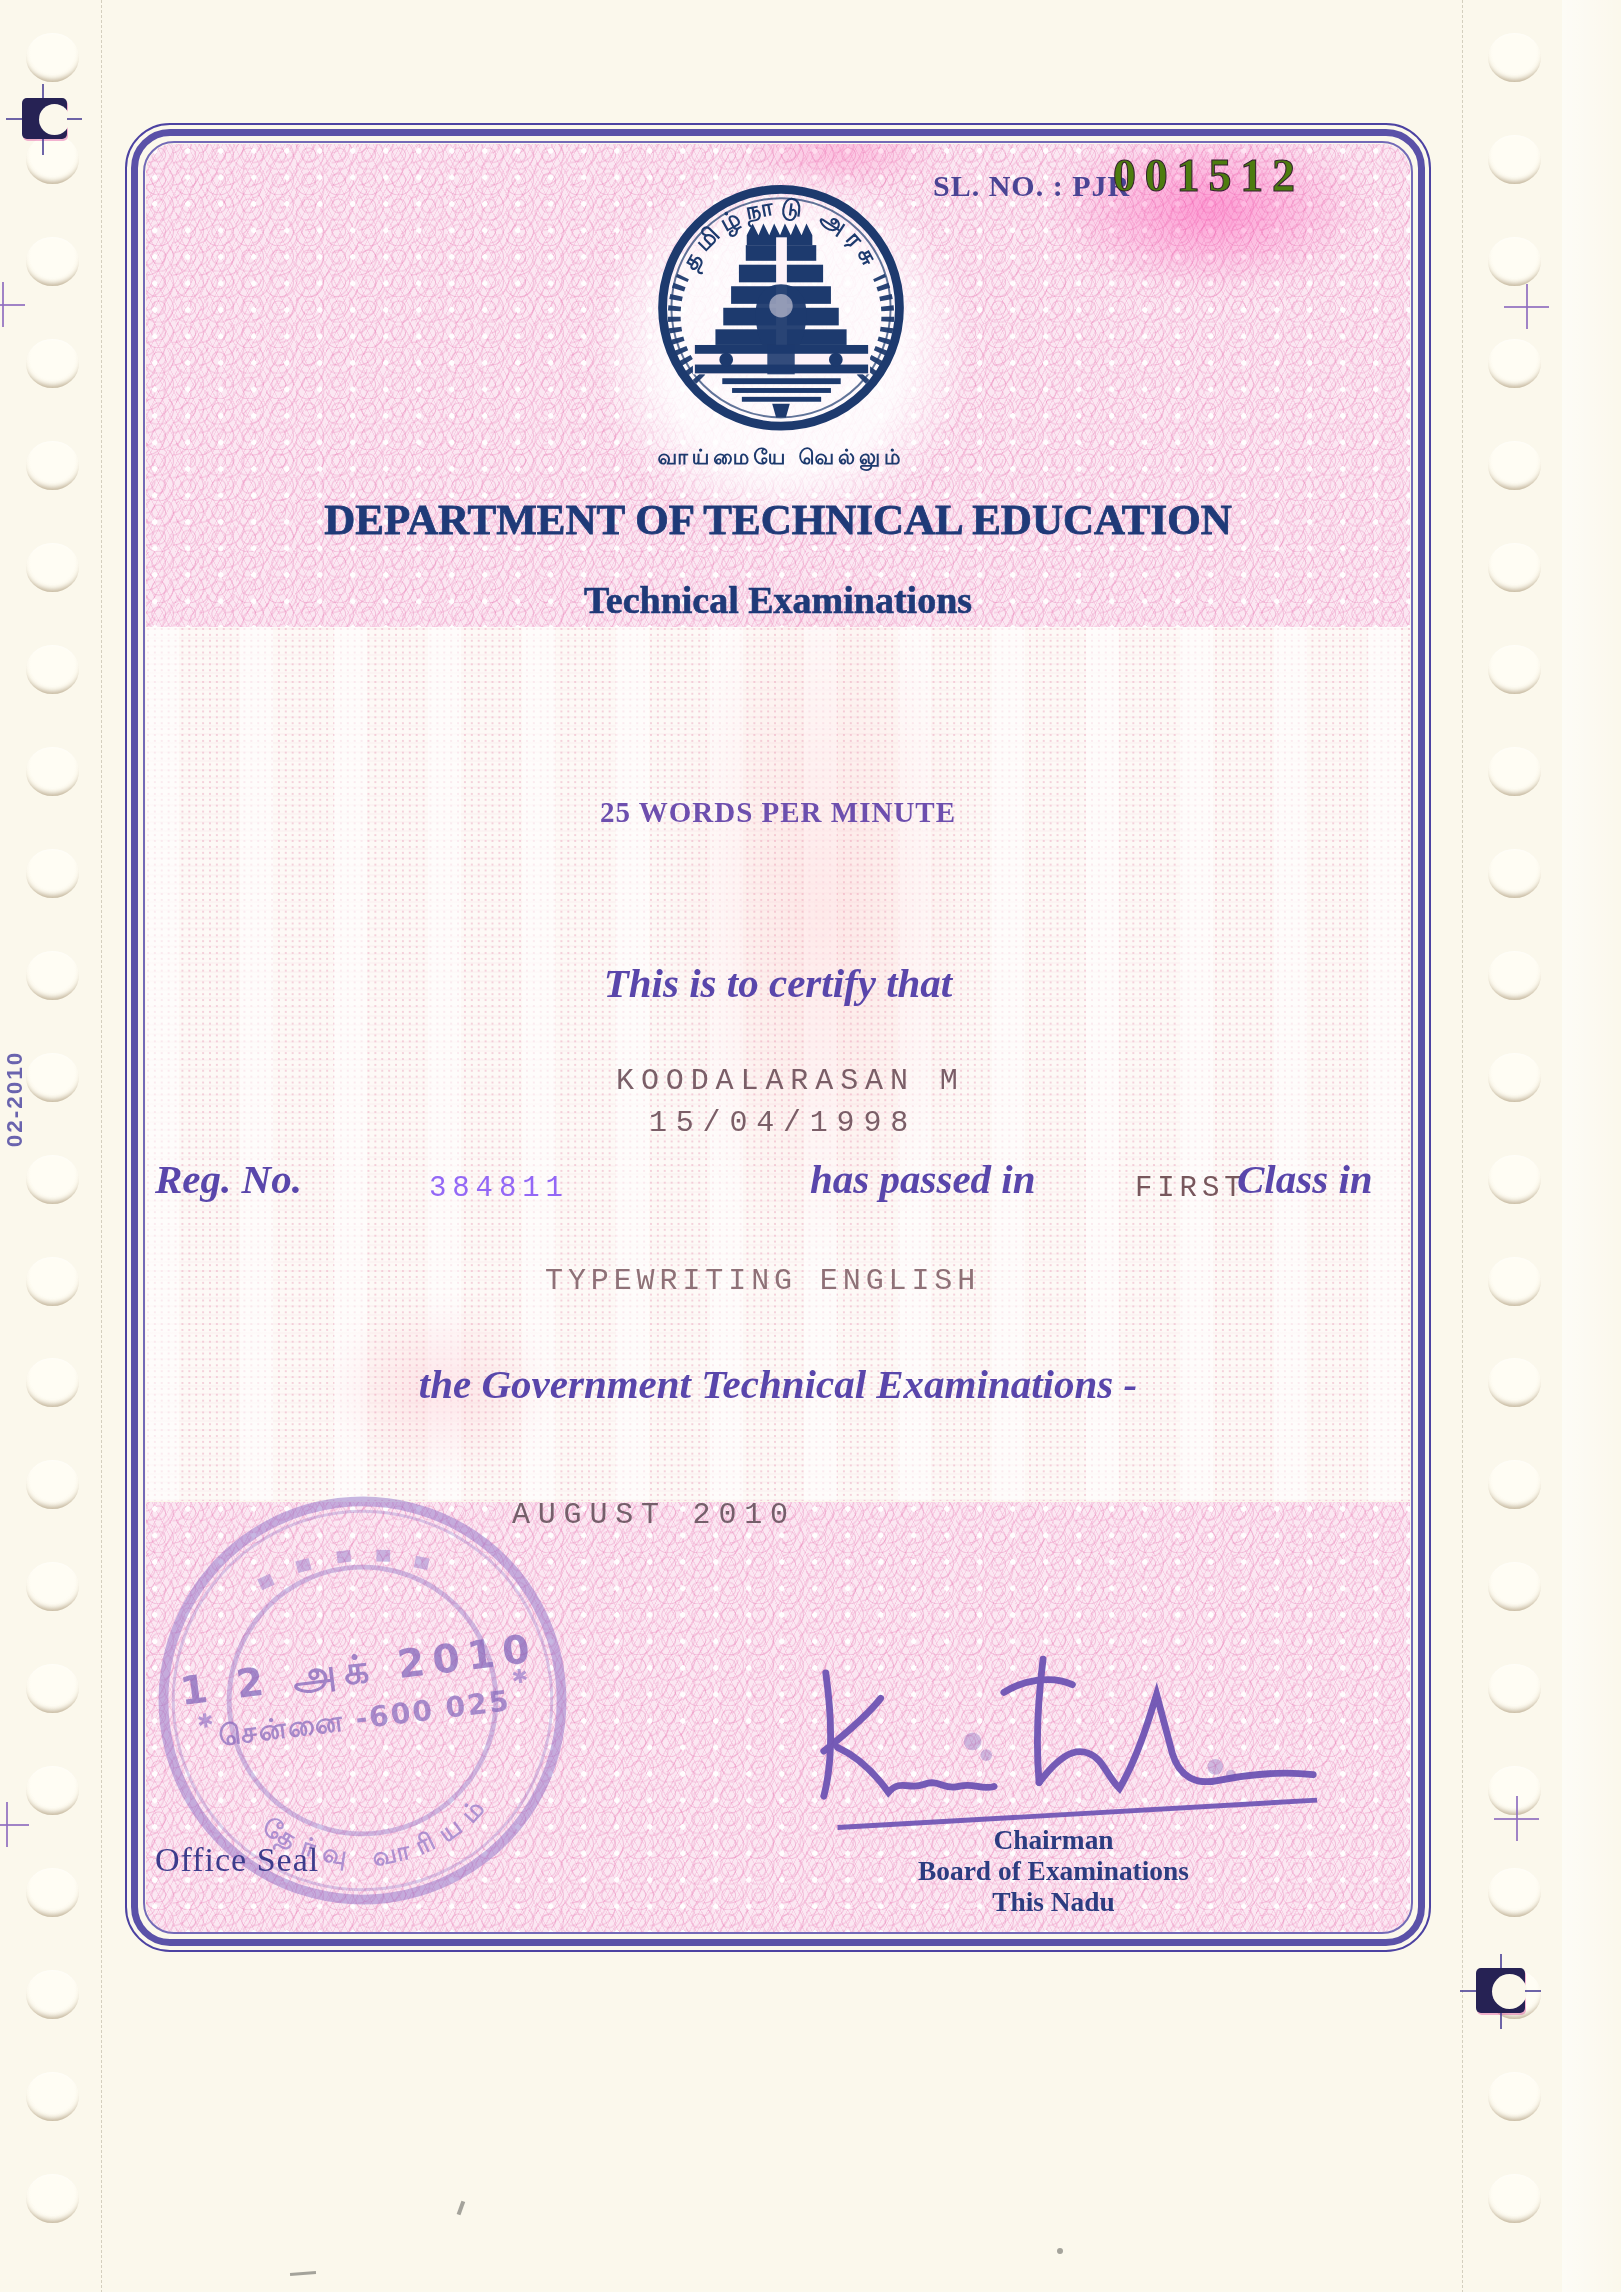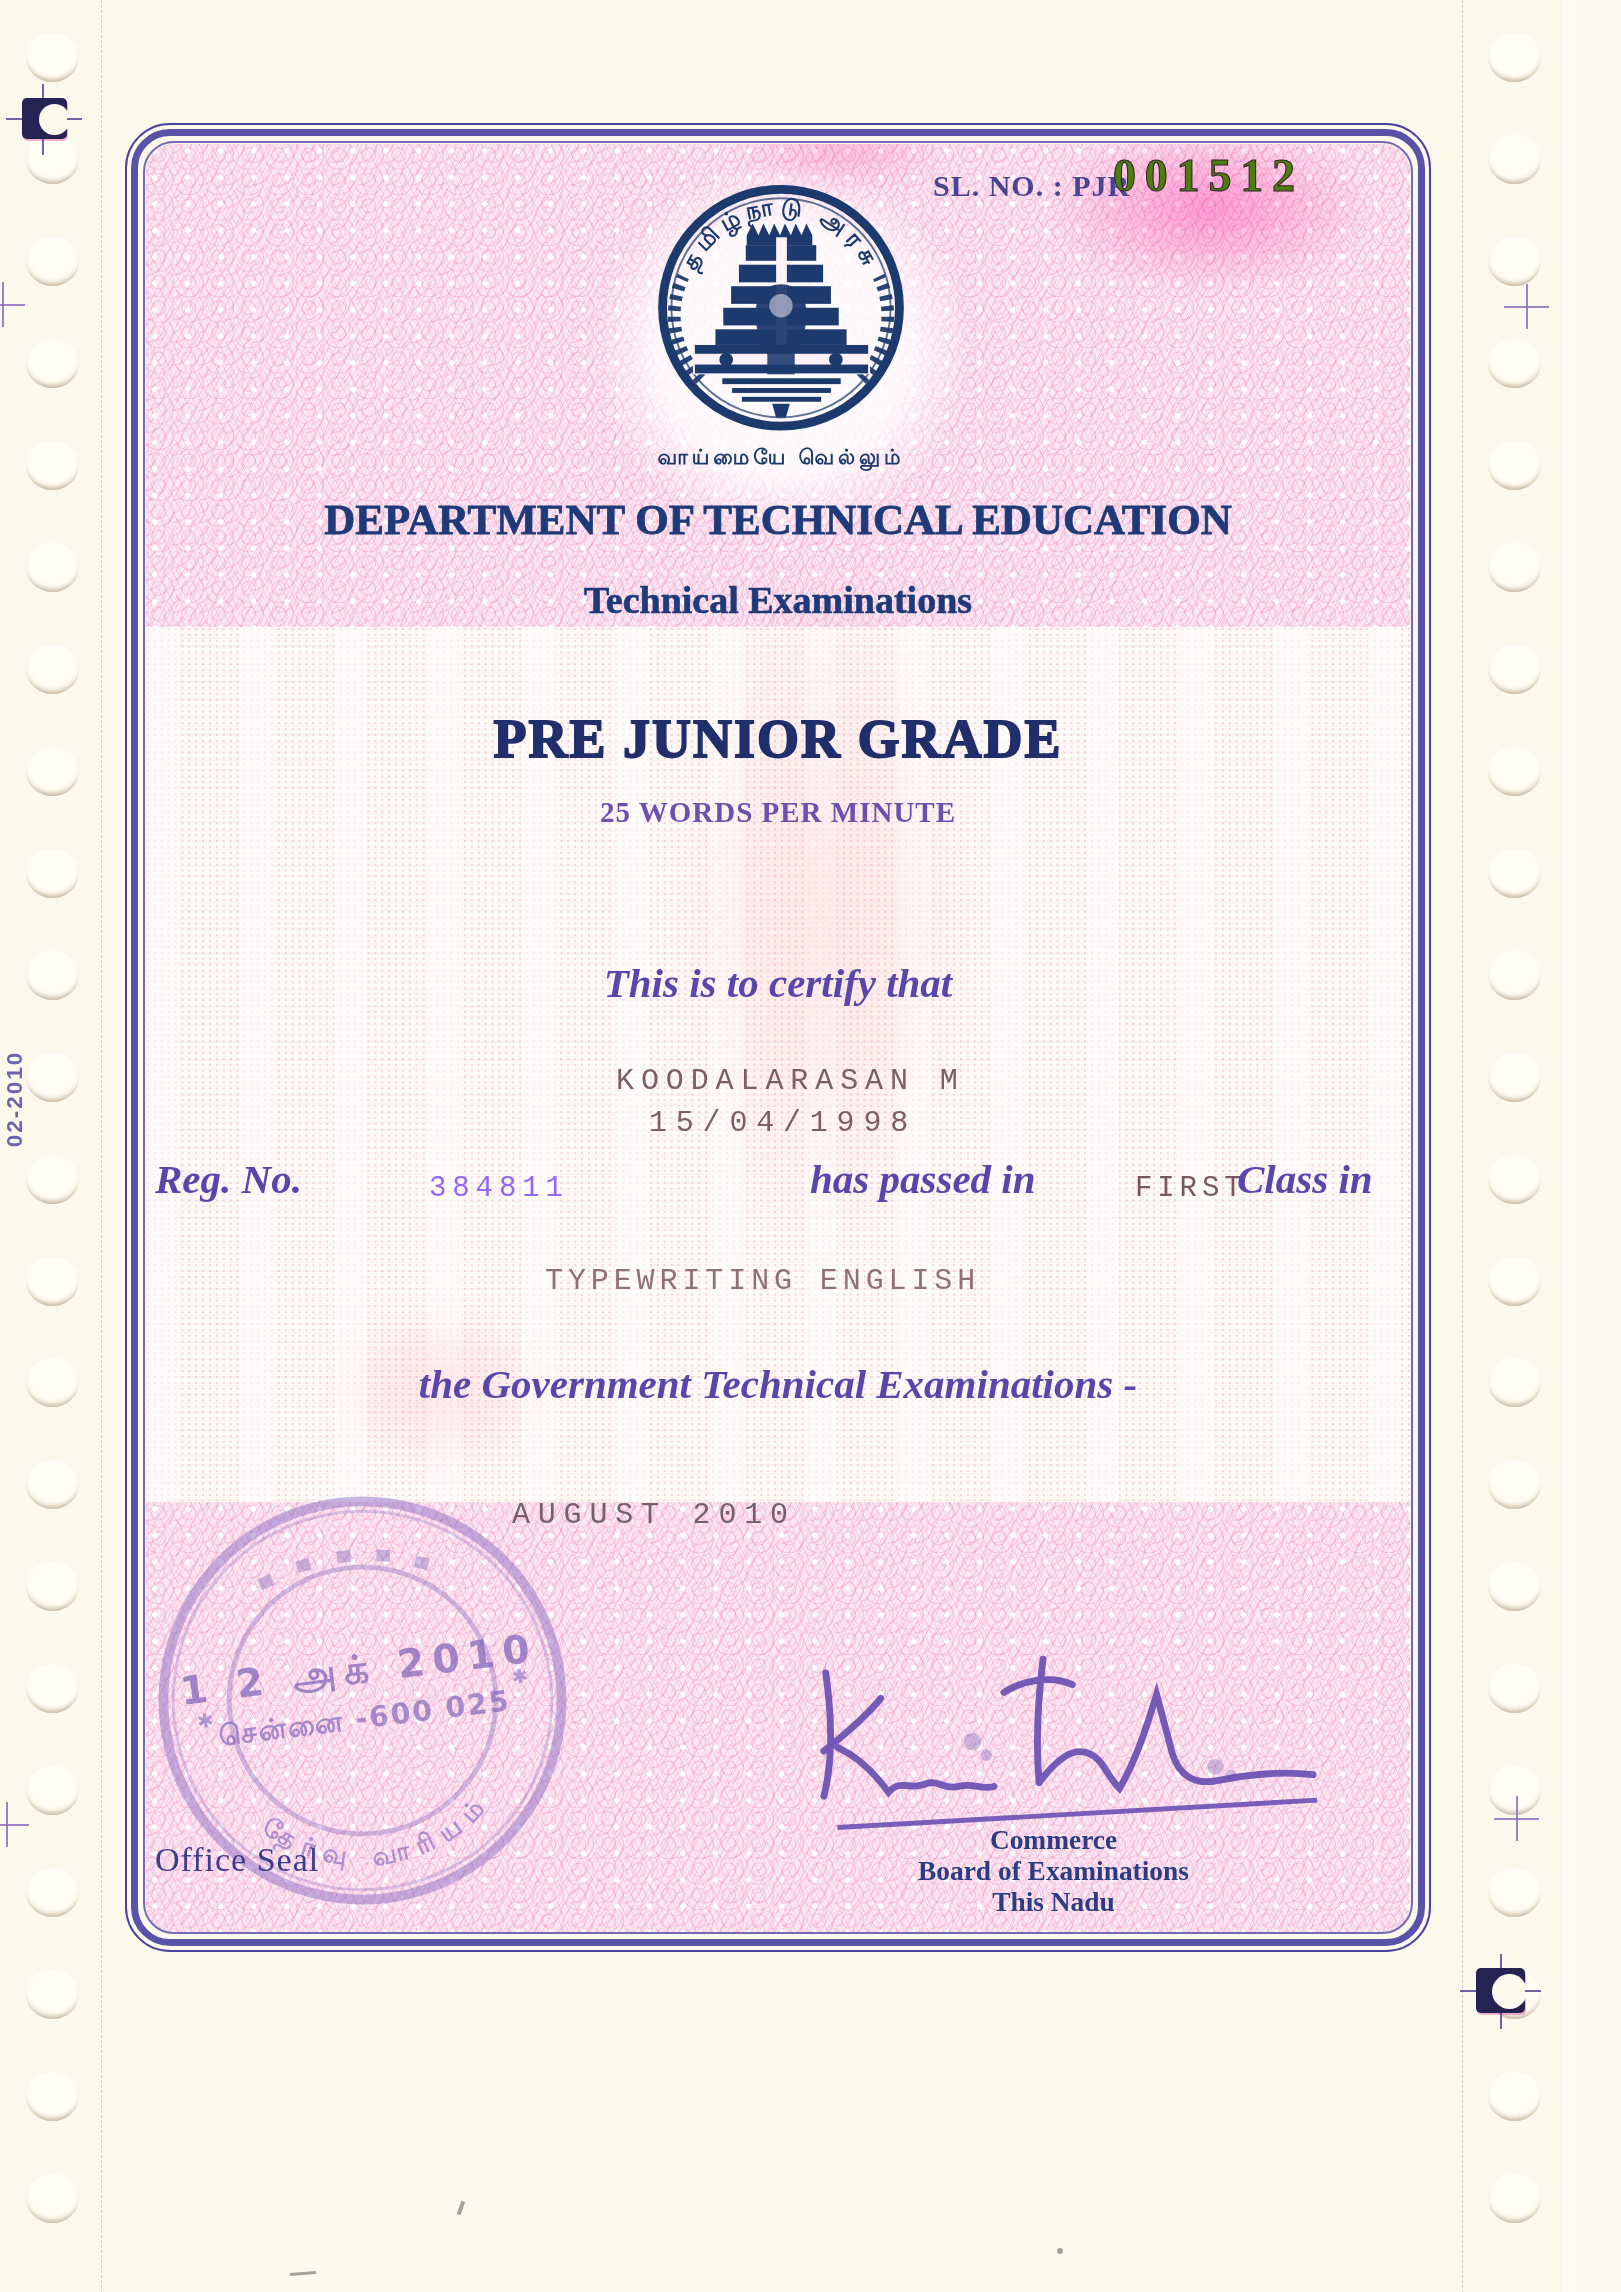--- a/index.html
+++ b/index.html
@@ -236,21 +236,20 @@
     </g>
 
     <text x="152" y="312" text-anchor="middle" font-size="21" font-weight="bold" fill="#1d3a6e" letter-spacing="4">வாய்மையே வெல்லும்</text>
   </svg>
 
   <div class="abs serial-label" style="left:933px;top:169px;">SL. NO. : PJR</div>
   <div class="abs serial-num" style="left:1113px;top:149px;">001512</div>
 
   <div class="abs ctr navyhead texam" style="top:578px;">Technical  Examinations</div>
   <div class="abs ctr navyhead dept" style="top:495px;">DEPARTMENT OF TECHNICAL EDUCATION</div>
-  <div class="abs ctr grade" style="top:708px;">PRE JUNIOR GRADE</div>
   <div class="abs ctr speed" style="top:796px;">25 WORDS PER MINUTE</div>
   <div class="abs ctr script certify" style="top:959px;">This is to certify that</div>
 
   <div class="abs matrix m-name" style="left:616px;top:1064px;">KOODALARASAN M</div>
   <div class="abs matrix m-dob" style="left:649px;top:1106px;">15/04/1998</div>
 
   <div class="abs script bigscript" style="left:155px;top:1155px;">Reg. No.</div>
   <div class="abs matrix m-reg" style="left:429px;top:1172px;">384811</div>
   <div class="abs script bigscript" style="left:810px;top:1155px;">has passed in</div>
   <div class="abs matrix m-first" style="left:1135px;top:1172px;">FIRST</div>
@@ -299,19 +298,19 @@
     </g>
     <g fill="#6a50b2" opacity=".3">
       <circle cx="182" cy="122" r="9"></circle>
         <circle cx="196" cy="136" r="6"></circle>
       <circle cx="430" cy="148" r="8"></circle>
         <circle cx="446" cy="156" r="5"></circle>
     </g>
     <path d="M 44 210 L 534 182" stroke="#6a50b2" stroke-width="5" fill="none" opacity=".9"></path>
   </svg>
   <div class="abs sig-block" style="left:882px;top:1825px;width:343px;">
-    <div>Commerce</div>
+    <div>Chairman</div>
     <div>Board of Examinations</div>
     <div>This Nadu</div>
   </div>
 
 </div>
 
 
 </body></html>

